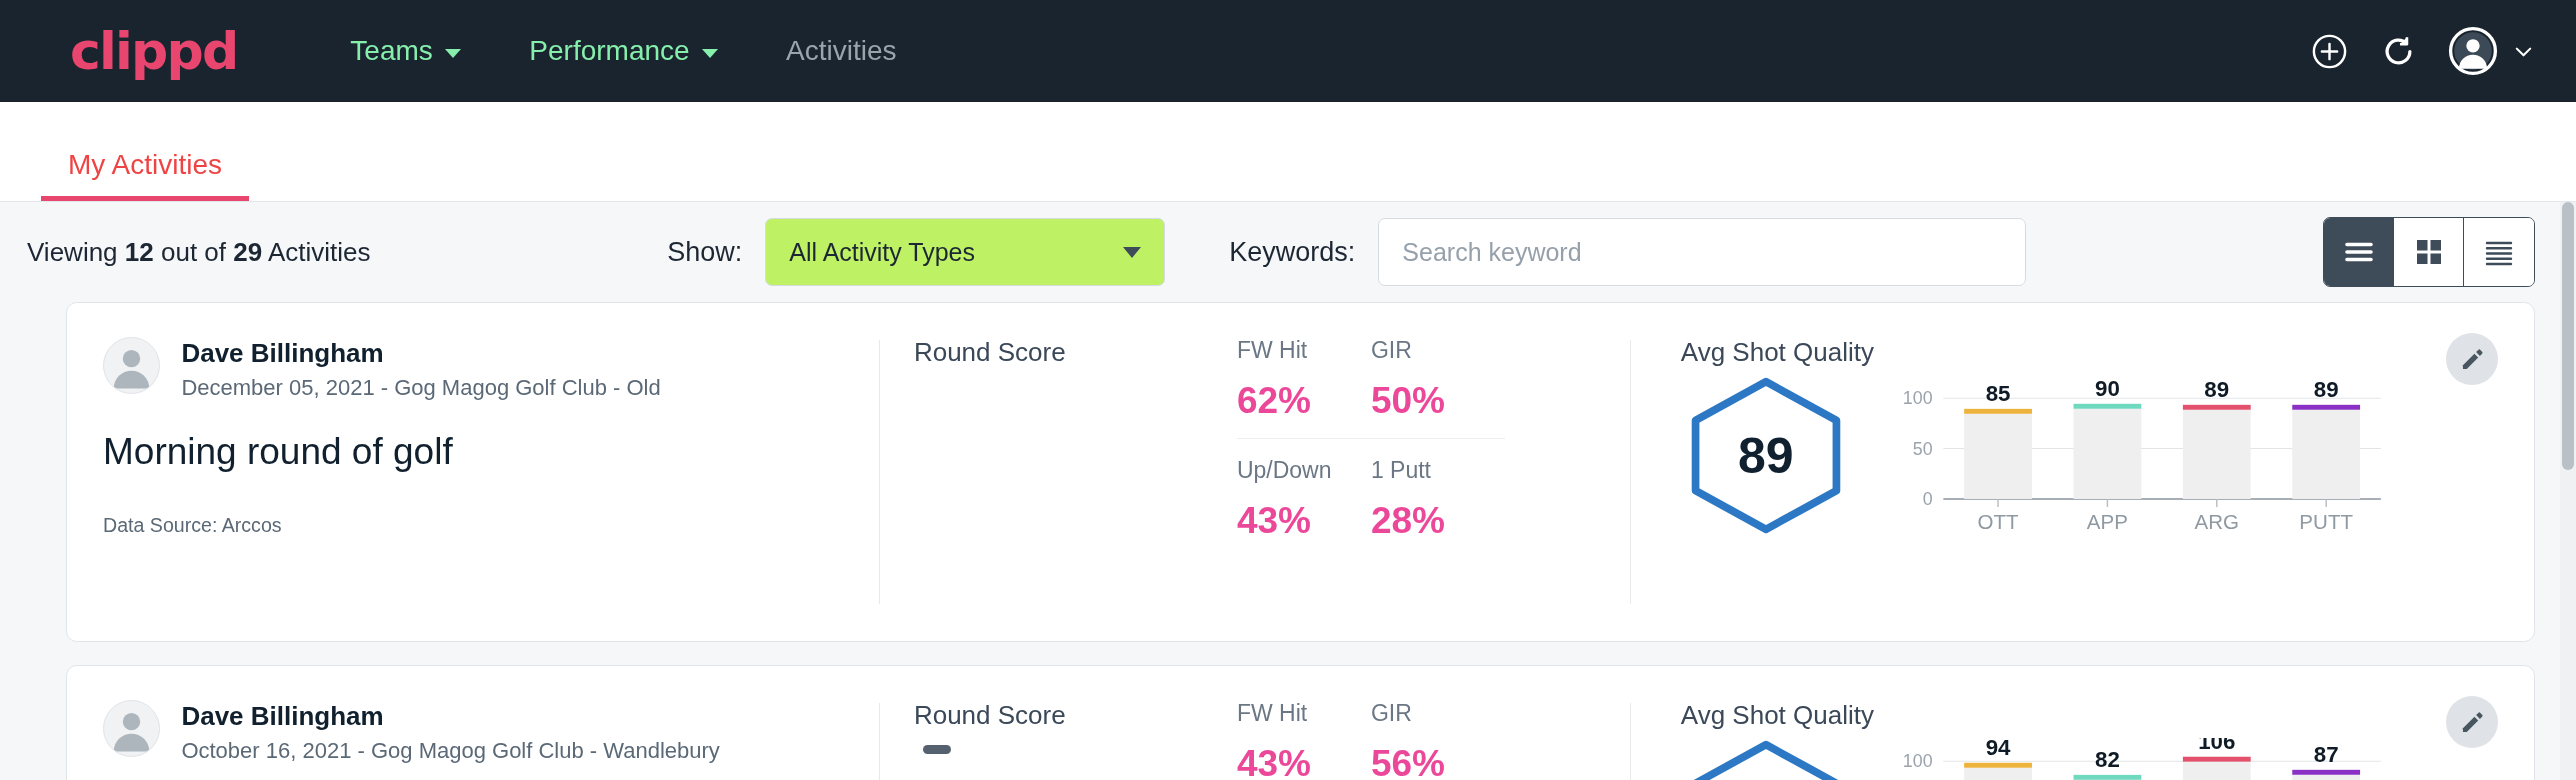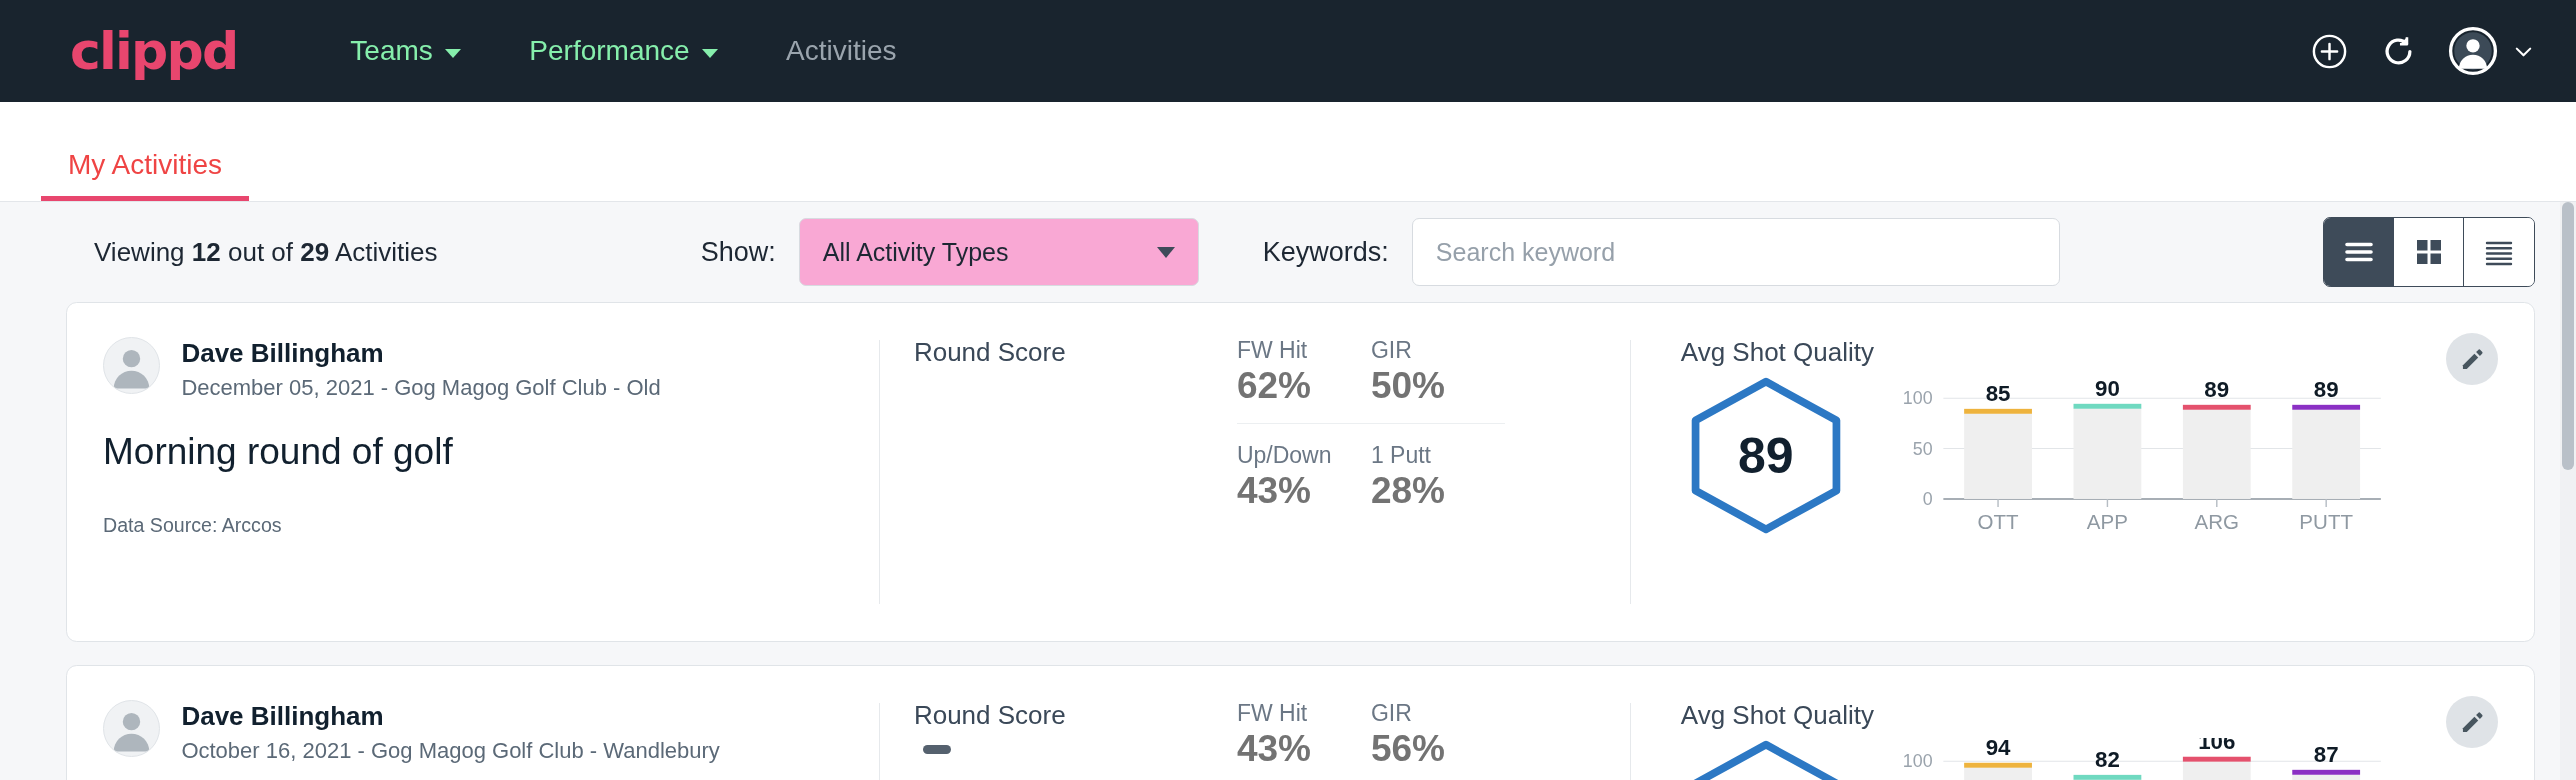--- a/index.html
+++ b/index.html
@@ -82,35 +82,35 @@
     left: 0; right: 0; bottom: 0;
     height: 5.4px;
     background: #e8466e;
   }
 
   
   .filterbar {
     height: 100px;
     display: flex;
     align-items: center;
-    padding: 0 41px 0 94px;
+    padding: 0 41px 0 27px;
     background: #f6f7f9;
   }
   .viewing { font-size: 26px; color: #1d2733; white-space: nowrap; }
   .viewing b { font-weight: 700; }
   .filter-mid {
     margin-left: auto;
     display: flex;
     align-items: center;
     gap: 0;
   }
   .lbl { font-size: 27px; color: #1d2733; margin-right: 23px; white-space: nowrap; }
   .select {
     width: 400px; height: 68px;
-    background: #f9a8d4;
+    background: #bef264;
     border: 0.9px solid #d7dbe0;
     border-radius: 7.1px;
     display: flex;
     align-items: center;
     padding: 0 23px;
     font-size: 25px;
     color: #1d2733;
     cursor: pointer;
   }
   .select .chev {
@@ -205,21 +205,21 @@
   .card-stats {
     width: 393px;
     padding: 34px 0 0 0;
     display: grid;
     grid-template-columns: 134px 134px;
     align-content: start;
     flex-shrink: 0;
   }
   .stat { }
   .stat-k { font-size: 23px; color: #6b7785; }
-  .stat-v { font-size: 37px; font-weight: 700; color: #737373; margin-top: 1px; }
+  .stat-v { font-size: 37px; font-weight: 700; color: #ec4899; margin-top: 16px; }
   .stat.row1 { padding-bottom: 16px; border-bottom: 1.8px solid #eceff1; }
   .stat.row2 { padding-top: 18px; }
 
   .card-quality {
     flex: 1;
     padding: 34px 0 0 50px;
     display: flex;
     flex-direction: column;
   }
   .q-body { display: flex; align-items: flex-start; margin-top: 7.1px; }

